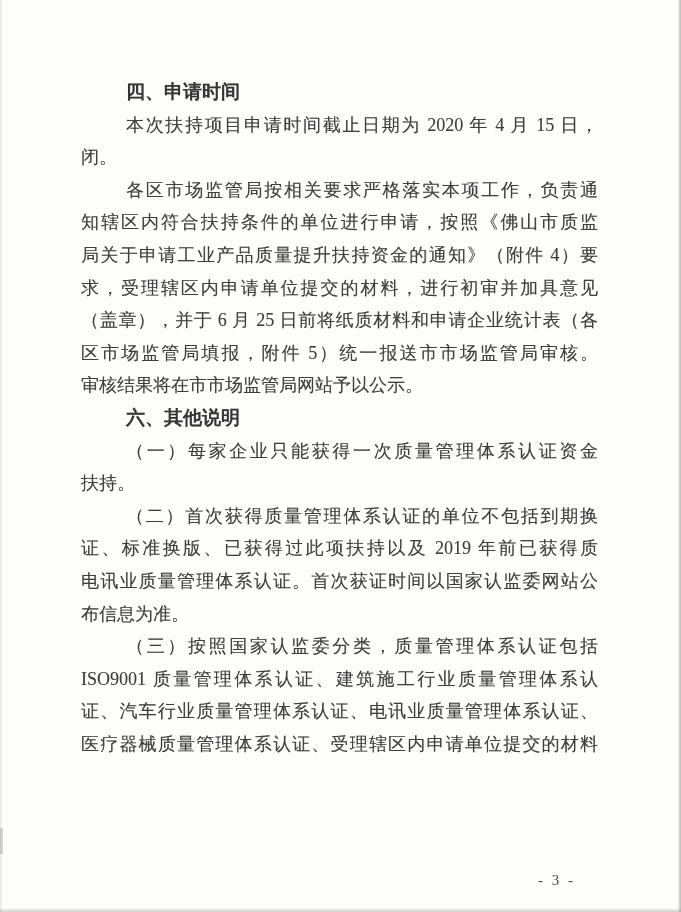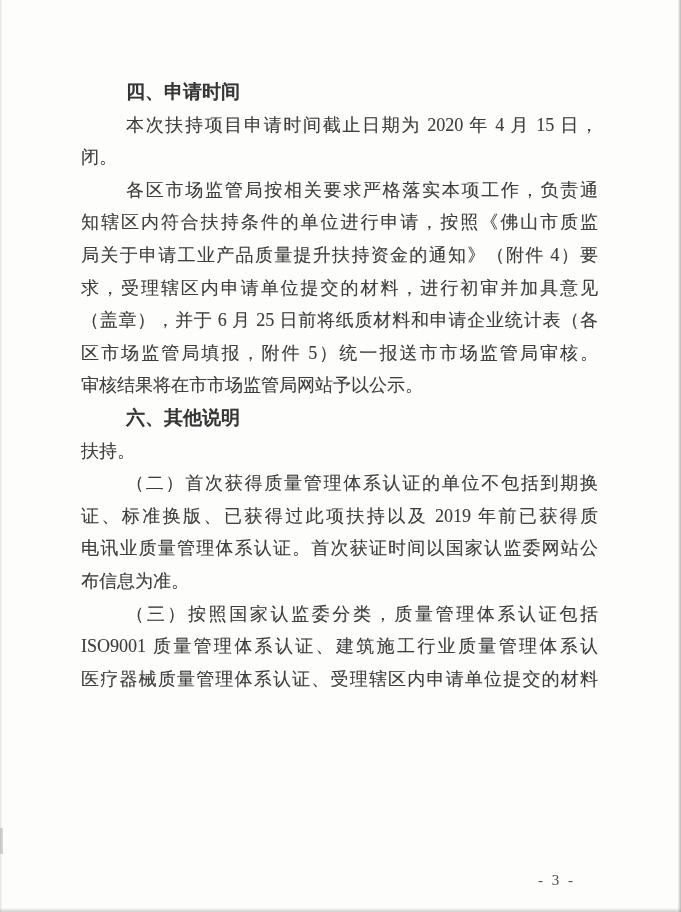--- a/index.html
+++ b/index.html
@@ -67,27 +67,29 @@
 
     <div class="line j ind">各区市场监管局按相关要求严格落实本项工作，负责通</div>
     <div class="line j">知辖区内符合扶持条件的单位进行申请，按照《佛山市质监</div>
     <div class="line j">局关于申请工业产品质量提升扶持资金的通知》（附件 4）要</div>
     <div class="line j">求，受理辖区内申请单位提交的材料，进行初审并加具意见</div>
     <div class="line j">（盖章），并于 6 月 25 日前将纸质材料和申请企业统计表（各</div>
     <div class="line j">区市场监管局填报，附件 5）统一报送市市场监管局审核。</div>
     <div class="line">审核结果将在市市场监管局网站予以公示。</div>
 
     <div class="line hd ind">六、其他说明</div>
+    <div class="line j ind">（一）每家企业只能获得一次质量管理体系认证资金</div>
     <div class="line">扶持。</div>
     <div class="line j ind">（二）首次获得质量管理体系认证的单位不包括到期换</div>
     <div class="line j">证、标准换版、已获得过此项扶持以及 2019 年前已获得质</div>
     <div class="line j">电讯业质量管理体系认证。首次获证时间以国家认监委网站公</div>
     <div class="line">布信息为准。</div>
     <div class="line j ind">（三）按照国家认监委分类，质量管理体系认证包括</div>
     <div class="line j">ISO9001 质量管理体系认证、建筑施工行业质量管理体系认</div>
+    <div class="line j">证、汽车行业质量管理体系认证、电讯业质量管理体系认证、</div>
     <div class="line j">医疗器械质量管理体系认证、受理辖区内申请单位提交的材料</div>
 
   </div>
 
   <div class="footer">- 3 -</div>
 
   <div class="edge-left"></div>
   <div class="edge-right"></div>
   <div class="edge-bottom"></div>
   <div class="smudge-left"></div>

